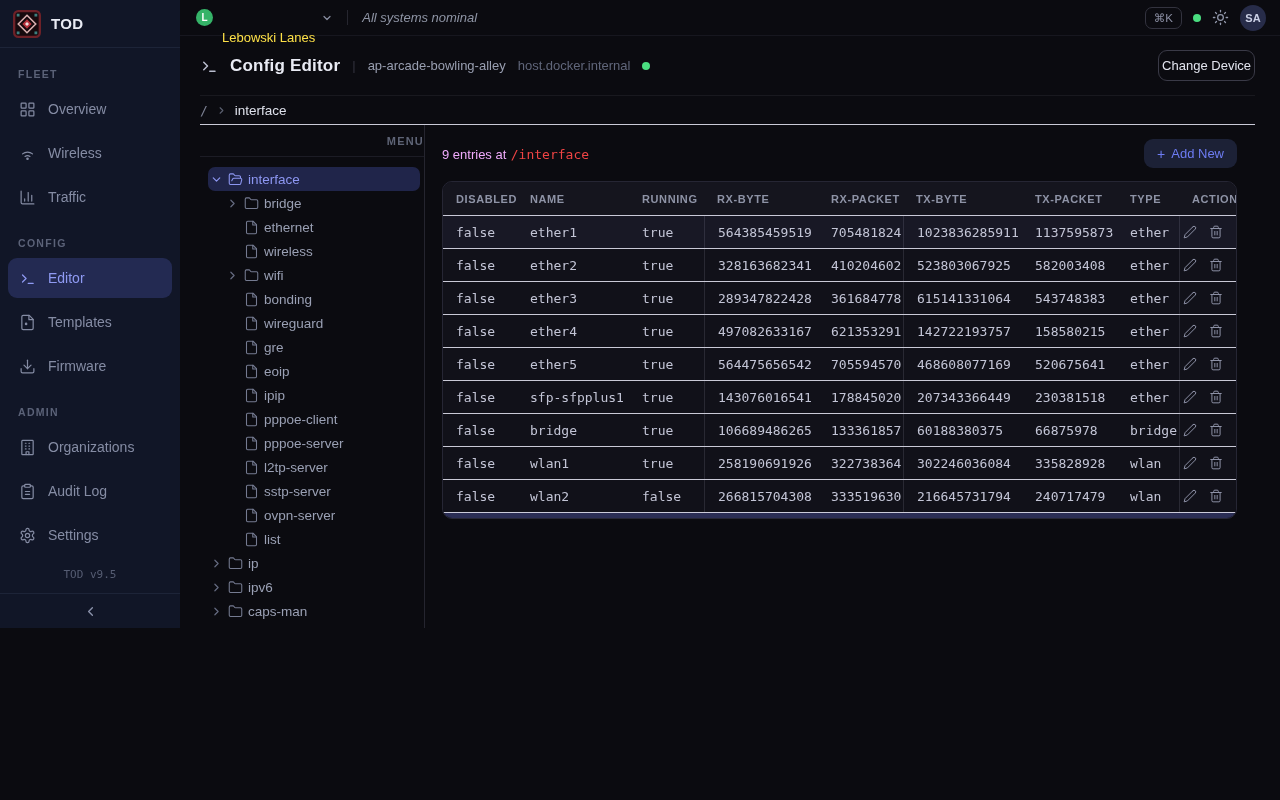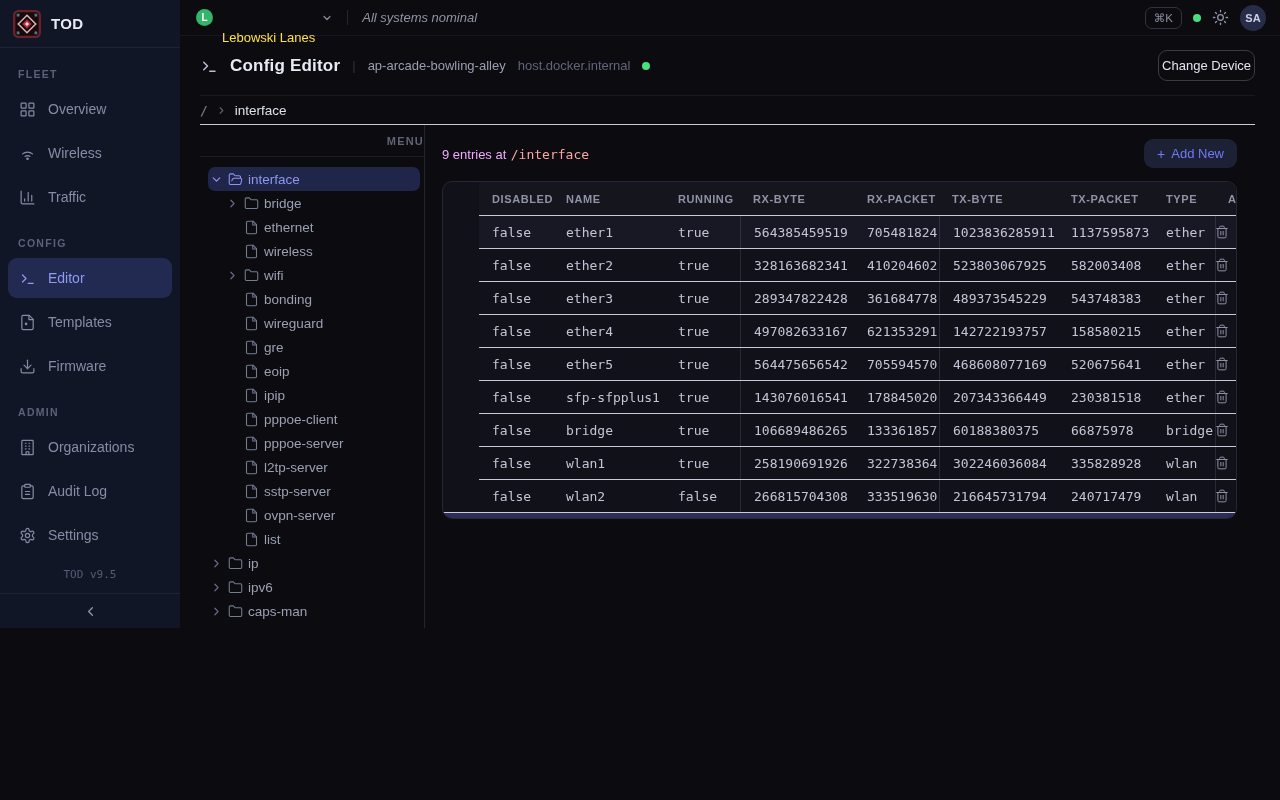--- a/index.html
+++ b/index.html
@@ -72,27 +72,27 @@
   .tree-row.d1 { padding-left:18px; }
   .tree-row .chev { width:13px; min-width:13px; height:13px; display:inline-flex; color:#656b81; }
   .tree-row .icn { width:15px; height:15px; color:#757b91; }
   .tree-row.selected { background:#20254a; color:#8d97f2; }
   .tree-row.selected .icn, .tree-row.selected .chev { color:#8d97f2; }
 
   
   .table-area { flex:1; padding:10px 43px 0 17px; min-width:0; }
   .entries-row { display:flex; align-items:center; justify-content:space-between; margin:4px 0 13px; }
   .entries-text { color:#f0abfc; font-size:13px; }
-  .entries-path { color:#fca5a5; font-family:"DejaVu Sans Mono", monospace; font-size:13px; }
+  .entries-path { color:#ef4444; font-family:"DejaVu Sans Mono", monospace; font-size:13px; }
   .btn-primary { background:#1c2136; border:none; border-radius:9px; color:#6d7cf3; font-size:13px;
                  padding:7px 13px; font-family:inherit; display:flex; align-items:center; gap:6px; cursor:pointer; }
   .btn-primary .plus { font-size:14px; line-height:1; }
 
   .table { border:1px solid #262634; border-radius:10px; background:#111119; overflow:hidden; }
-  .grid-row { display:grid; grid-template-columns:74px 112px 75px 114px 85px 119px 95px 62px 1fr; align-items:stretch;margin-left:36px; }
+  .grid-row { display:grid; grid-template-columns:74px 112px 75px 114px 85px 119px 95px 62px 1fr; align-items:stretch; }
   .thead { height:33px; background:#15151e; }
   .th { display:flex; align-items:center; padding-left:13px; color:#8e93a6; font-size:11px; font-weight:700; letter-spacing:.6px; }
   .th.c8 { justify-content:flex-end; padding-right:13px; }
   .trow { height:33px; border-top:1px solid rgba(217,217,230,.92); background:#111119;
           font-family:"DejaVu Sans Mono", monospace; font-size:13px; color:#c3c5d6; }
   .trow.hl { background:#181825; }
   .td { display:flex; align-items:center; padding-left:13px; overflow:hidden; white-space:nowrap; }
   .td.c3, .td.c5, .td.c8 { border-left:1px solid rgba(165,165,195,.16); }
   .td.c8 { justify-content:flex-end; gap:12px; padding-right:13px; }
   .act-btn { background:none; border:none; padding:0; color:#8f93a8; cursor:pointer; display:flex; }
@@ -678,21 +678,21 @@
                     </span>
                   </button>
                 </div>
               </div>
               <div class="grid-row trow">
                 <div class="td c0">false</div>
                 <div class="td c1">ether3</div>
                 <div class="td c2">true</div>
                 <div class="td c3">289347822428</div>
                 <div class="td c4">361684778</div>
-                <div class="td c5">489373545229</div>
+                <div class="td c5">615141331064</div>
                 <div class="td c6">543748383</div>
                 <div class="td c7">ether</div>
                 <div class="td c8">
                   <button class="act-btn">
                     <span class="icn">
                       <svg viewBox="0 0 24 24" fill="none" stroke="currentColor" stroke-width="1.7" stroke-linecap="round" stroke-linejoin="round">
                         <path d="M17 3a2.828 2.828 0 1 1 4 4L7.5 20.5 2 22l1.5-5.5L17 3z"></path>
                       </svg>
                     </span>
                   </button>

